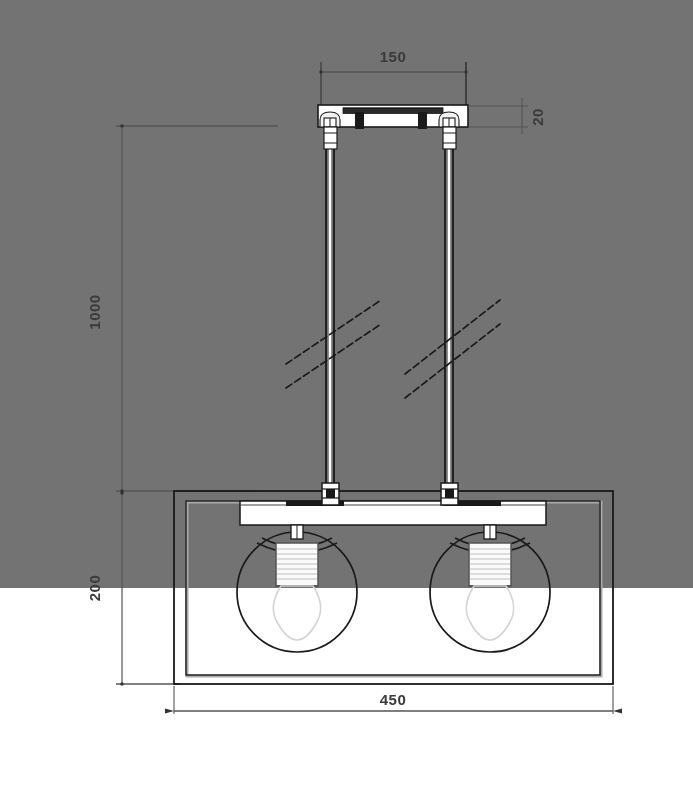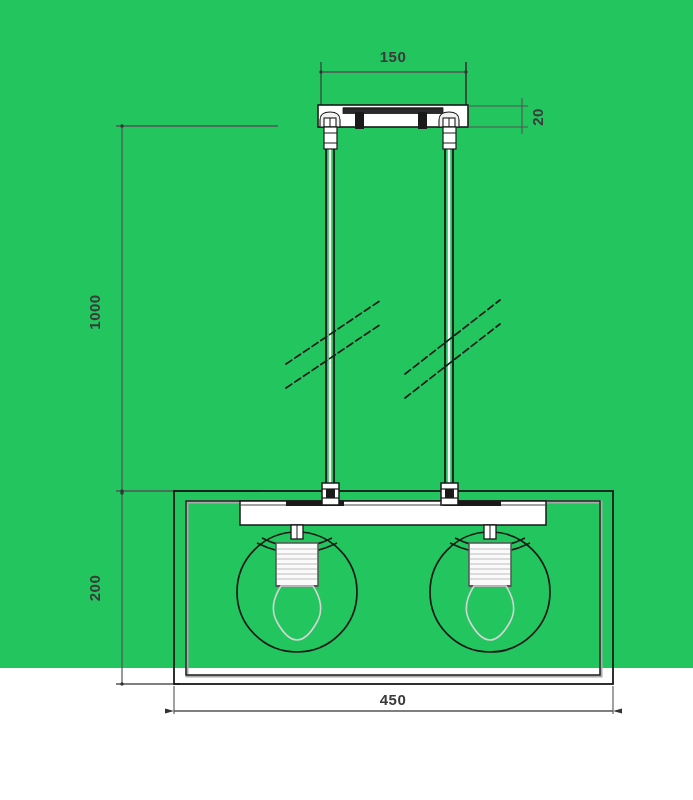--- a/index.html
+++ b/index.html
@@ -1,18 +1,18 @@
 <!DOCTYPE html>
 <html><head>
 <meta charset="utf-8">
 <style>
   html,body{margin:0;padding:0;background:#ffffff;}
   body{width:693px;height:800px;overflow:hidden;
        font-family:"Liberation Sans", sans-serif;}
-  #drawing{position:relative;width:693px;height:668px;background:#22c55e;}
+  #drawing{position:relative;width:693px;height:588px;background:#737373;}
   svg{display:block;}
   .dimtext{font-family:"Liberation Sans", sans-serif;font-size:15px;
            fill:#3a3a3a;font-weight:700;letter-spacing:0.5px;}
 </style>
 </head>
 <body>
 
 <div id="drawing">
 <svg width="693" height="800" viewBox="0 0 693 800">
 

